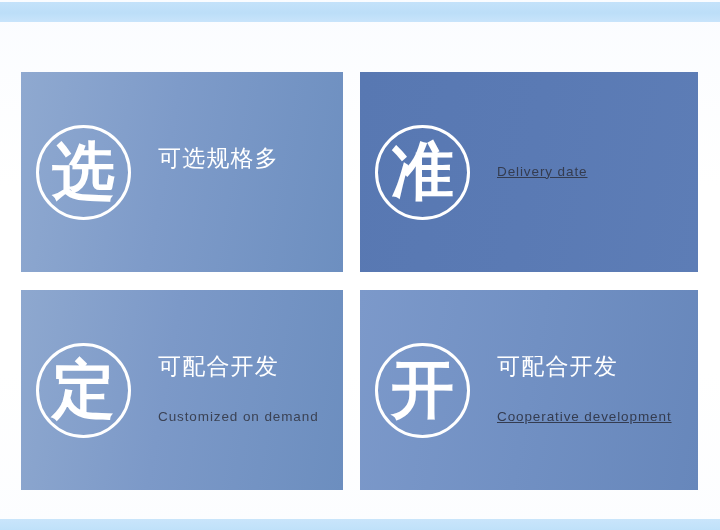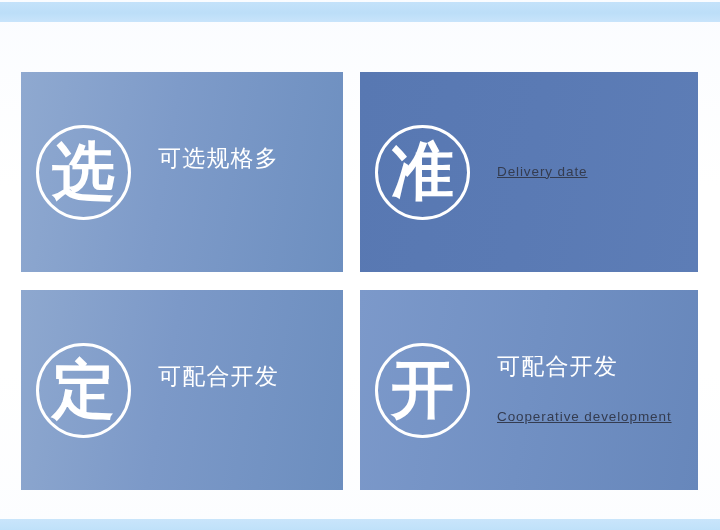--- a/index.html
+++ b/index.html
@@ -146,20 +146,21 @@
         <div class="card-subtitle">Delivery date</div>
       </div>
     </div>
 
     <div class="card c2">
       <div class="badge">
         <span class="badge-glyph">定</span>
       </div>
       <div class="card-text">
         <div class="card-title">可配合开发</div>
+        <div class="card-subtitle">Customized on demand</div>
       </div>
     </div>
 
     <div class="card c3">
       <div class="badge">
         <span class="badge-glyph">开</span>
       </div>
       <div class="card-text">
         <div class="card-title">可配合开发</div>
         <div class="card-subtitle">Cooperative development</div>

